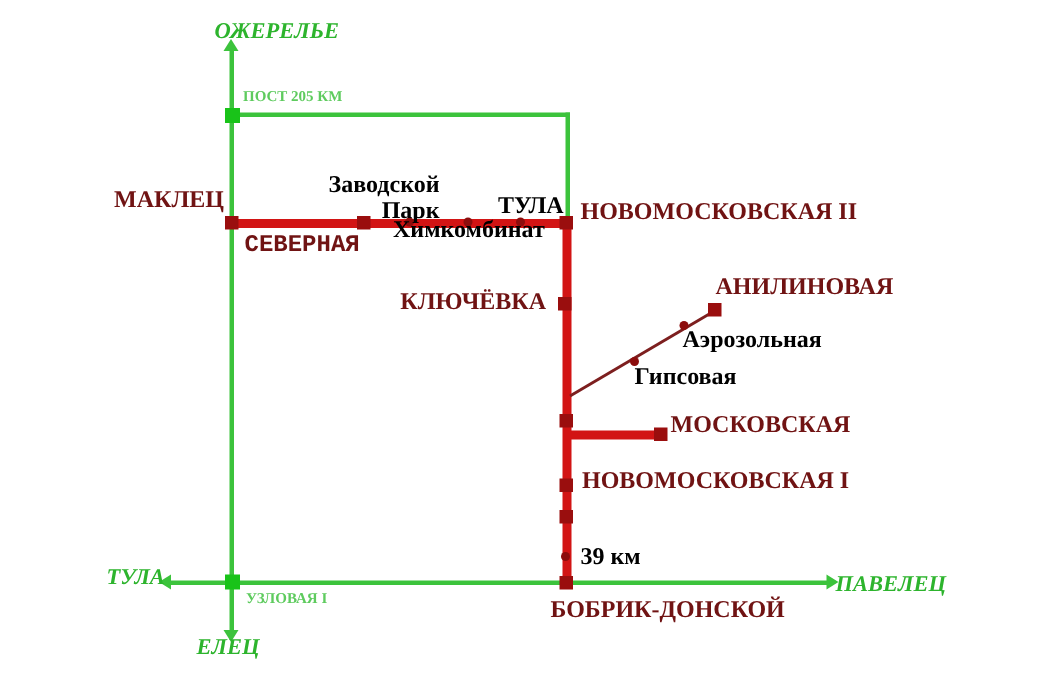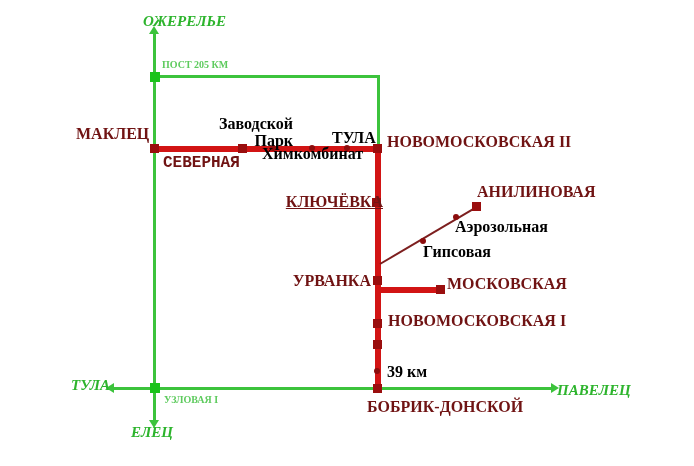--- a/index.html
+++ b/index.html
@@ -79,23 +79,22 @@
 
   <span class="abs st ra" style="left:76px;top:126px;width:72px;">МАКЛЕЦ</span>
   <span class="abs st" style="left:163px;top:155px;font-family:Liberation Mono, monospace;">СЕВЕРНАЯ</span>
   <div class="abs st-sm ra" style="left:210px;top:116px;width:83px;">
     <div>Заводской</div>
     <div>Парк</div>
   </div>
   <span class="abs st-sm" style="left:262px;top:146px;">Химкомбинат</span>
   <span class="abs st-sm" style="left:332px;top:130px;">ТУЛА</span>
   <span class="abs st" style="left:387px;top:134px;">НОВОМОСКОВСКАЯ II</span>
-  <span class="abs st ra" style="left:285px;top:194px;width:98px;text-decoration:underline;">КЛЮЧЁВКА</span>
+  <span class="abs st ra" style="left:266px;top:194px;width:98px;">КЛЮЧЁВКА</span>
   <span class="abs st" style="left:477px;top:184px;">АНИЛИНОВАЯ</span>
   <span class="abs st-sm" style="left:455px;top:219px;">Аэрозольная</span>
   <span class="abs st-sm" style="left:423px;top:244px;">Гипсовая</span>
-  <span class="abs st ra" style="left:280px;top:273px;width:91px;">УРВАНКА</span>
   <span class="abs st" style="left:447px;top:276px;">МОСКОВСКАЯ</span>
   <span class="abs st" style="left:388px;top:313px;">НОВОМОСКОВСКАЯ I</span>
   <span class="abs st-sm" style="left:387px;top:364px;">39 км</span>
   <span class="abs st" style="left:367px;top:399px;">БОБРИК-ДОНСКОЙ</span>
 
 </div>
 
 </body></html>

